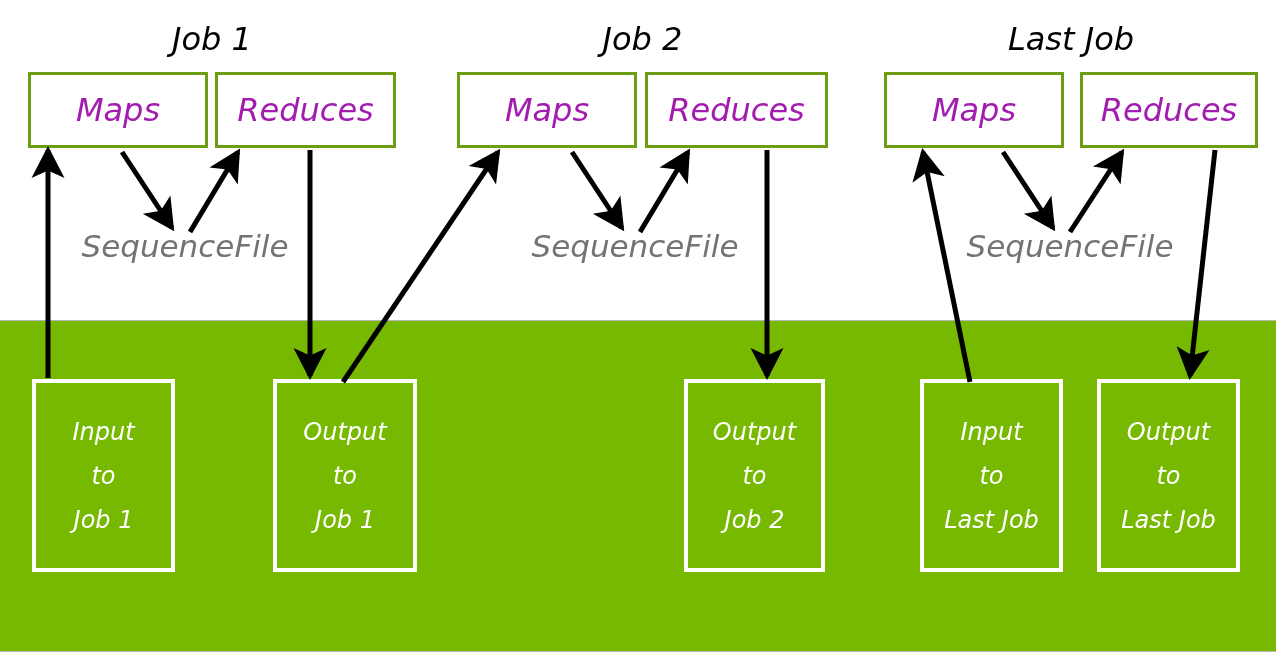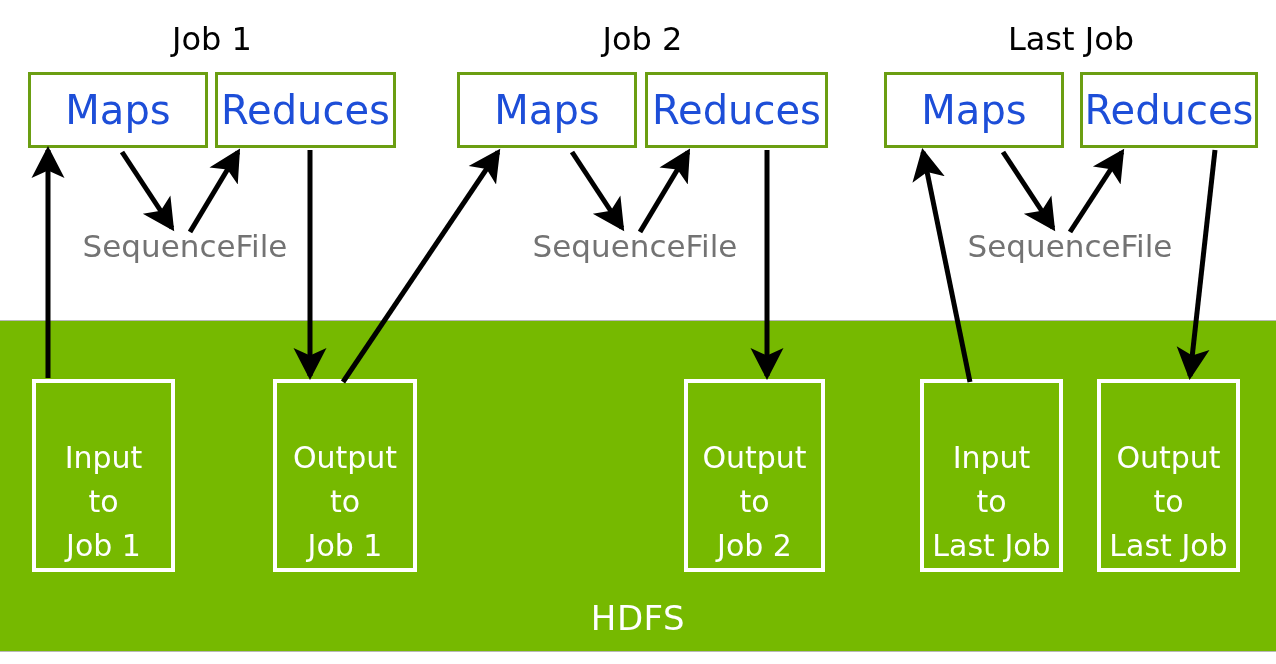--- a/index.html
+++ b/index.html
@@ -1,28 +1,28 @@
 <!DOCTYPE html>
 <html><head>
 <meta charset="utf-8">
 <style>
   html,body{margin:0;padding:0;background:#ffffff;}
   body{width:1276px;height:664px;overflow:hidden;font-family:"DejaVu Sans","Liberation Sans",sans-serif;}
-  #canvas{position:relative;width:1276px;height:664px;background:#ffffff;}
+  #canvas{position:relative;width:1276px;height:664px;background:#ffffff;font-style:italic;}
 
   .hdfs-band{position:absolute;left:0;top:320px;width:1276px;height:332px;background:#76B900;border-top:1px solid #b8b8b8;border-bottom:1px solid #b8b8b8;box-sizing:border-box;}
   .hdfs-label{position:absolute;left:0;top:598px;width:1276px;text-align:center;color:#ffffff;font-size:34px;line-height:40px;letter-spacing:0.5px;}
 
   .job-title{position:absolute;text-align:center;color:#000000;font-size:32px;line-height:38px;}
 
-  .stage-box{position:absolute;box-sizing:border-box;border:3px solid #6B9E12;background:#ffffff;display:flex;align-items:center;justify-content:center;color:#1d4ed8;font-size:40px;line-height:36px;}
+  .stage-box{position:absolute;box-sizing:border-box;border:3px solid #6B9E12;background:#ffffff;display:flex;align-items:center;justify-content:center;color:#a21caf;font-size:32px;line-height:36px;}
 
   .seqfile{position:absolute;text-align:center;color:#737373;font-size:31px;line-height:36px;white-space:nowrap;}
 
-  .fs-box{position:absolute;box-sizing:border-box;border:4px solid #ffffff;background:transparent;display:flex;flex-direction:column;align-items:center;justify-content:flex-end;color:#ffffff;font-size:30px;line-height:44px;text-align:center;}
+  .fs-box{position:absolute;box-sizing:border-box;border:4px solid #ffffff;background:transparent;display:flex;flex-direction:column;align-items:center;justify-content:center;color:#ffffff;font-size:24px;line-height:44px;text-align:center;}
   .fs-box span{display:block;white-space:nowrap;}
 
   svg.arrows{position:absolute;left:0;top:0;width:1276px;height:664px;overflow:visible;pointer-events:none;}
 </style>
 </head>
 <body>
 
 <div id="canvas">
 
   <div class="hdfs-band"></div>
@@ -82,15 +82,14 @@
         <line x1="572" y1="152" x2="622" y2="228" marker-end="url(#ah)" stroke-linecap="butt"></line>
         <line x1="640" y1="232" x2="688" y2="152" marker-end="url(#ah)" stroke-linecap="butt"></line>
         <line x1="767" y1="150" x2="767" y2="376" marker-end="url(#ah)" stroke-linecap="butt"></line>
         <line x1="970" y1="382" x2="923" y2="152" marker-end="url(#ah)" stroke-linecap="butt"></line>
         <line x1="1003" y1="152" x2="1053" y2="228" marker-end="url(#ah)" stroke-linecap="butt"></line>
         <line x1="1070" y1="232" x2="1122" y2="152" marker-end="url(#ah)" stroke-linecap="butt"></line>
         <line x1="1215" y1="150" x2="1190" y2="376" marker-end="url(#ah)" stroke-linecap="butt"></line>
       </g>
   </svg>
 
-  <div class="hdfs-label">HDFS</div>
 
 </div>
 
 </body></html>

